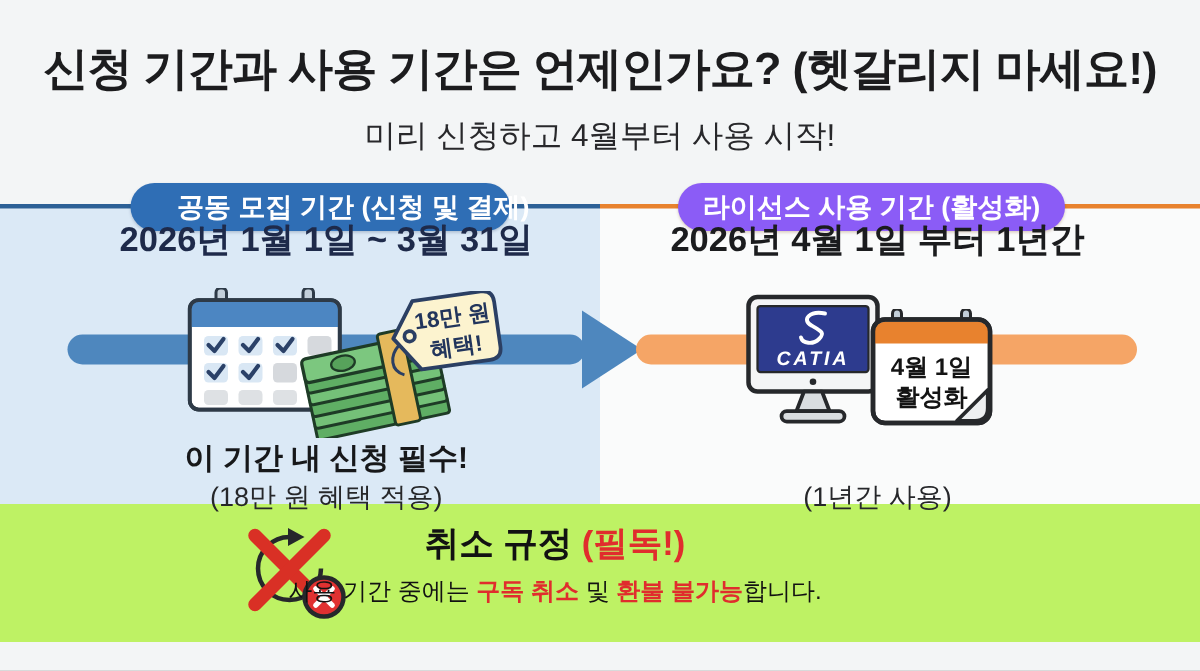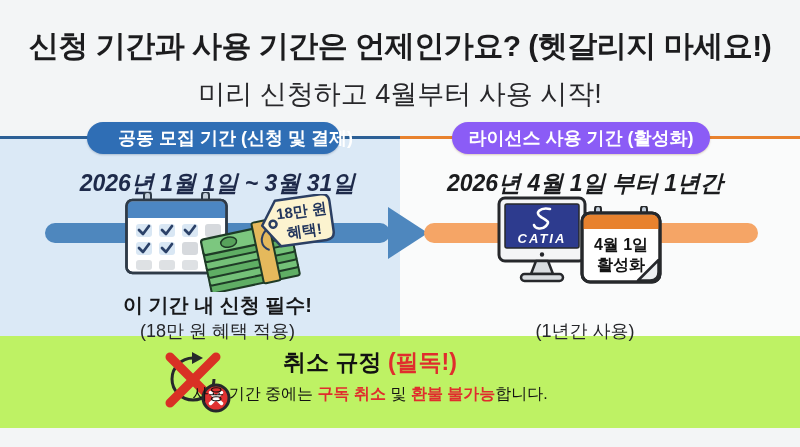--- a/index.html
+++ b/index.html
@@ -9,40 +9,40 @@
     background:#F3F5F6;
     font-family:"Liberation Sans", sans-serif;
   }
   
   .title {
     position:absolute; top:26px; left:0; width:800px; text-align:center;
     font-size:30px; font-weight:800; color:#1C1C1E; letter-spacing:-0.5px;
   }
   .subtitle {
     position:absolute; top:76px; left:0; width:800px; text-align:center;
-    font-size:27px; font-weight:500; color:#28282B;
+    font-size:21px; font-weight:500; color:#28282B;
   }
   
   .panel { position:absolute; top:139px; height:216px; width:400px; }
   .panel-left  { left:0;   background:#DBE9F6; }
   .panel-right { left:400px; background:#FAFBFB; }
   
   .rule { position:absolute; top:136px; height:3px; width:400px; z-index:1; }
   .rule-blue   { left:0;   background:#2C6096; }
   .rule-orange { left:400px; background:#E8822E; }
   
   .pill {
     position:absolute; top:122px; height:32px; z-index:2;
     border-radius:17px; display:flex; align-items:center; justify-content:center;
     color:#fff; font-size:18px; font-weight:700; white-space:nowrap;
   }
   .pill-blue   { left:87px;  width:253px; background:#2F6EB5; box-shadow:0 1px 2px rgba(30,60,100,.25);padding-left:44px; }
   .pill-orange { left:452px; width:258px; background:#8b5cf6; box-shadow:0 1px 2px rgba(120,60,10,.25); }
   
-  .date { position:absolute; top:168px; text-align:center; font-size:23px; font-weight:800; z-index:2;font-style:italic; }
+  .date { position:absolute; top:144px; text-align:center; font-size:23px; font-weight:800; z-index:2; }
   .date-left  { left:30px;  width:375px; color:#1E2A4A; }
   .date-right { left:400px; width:370px; color:#1B1C1E; }
   
   .band { position:absolute; top:223px; height:20px; border-radius:10px; z-index:1; }
   .band-blue   { left:45px;  width:345px; background:#4E87BE; }
   .band-orange { left:424px; width:334px; background:#F5A566; }
   .arrowhead {
     position:absolute; left:388px; top:207px; width:0; height:0; z-index:1;
     border-top:26px solid transparent; border-bottom:26px solid transparent;
     border-left:40px solid #4E87BE;

